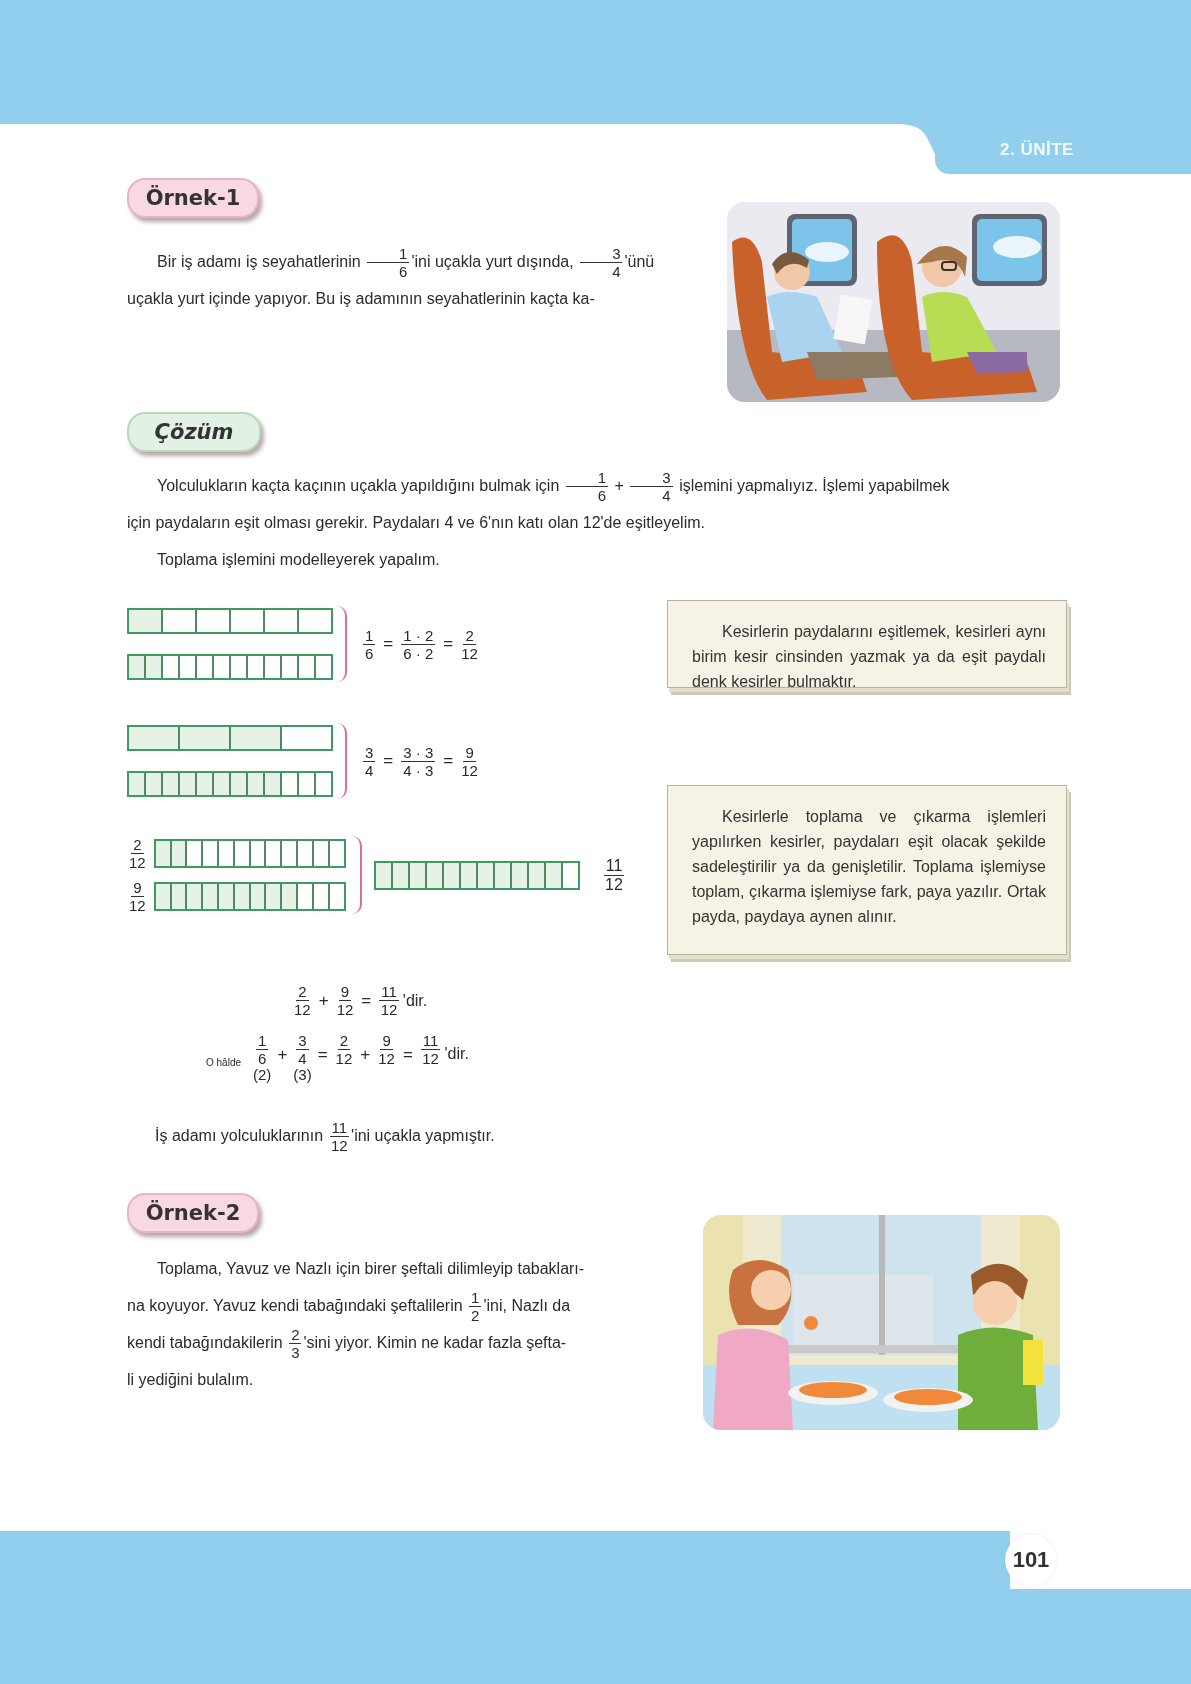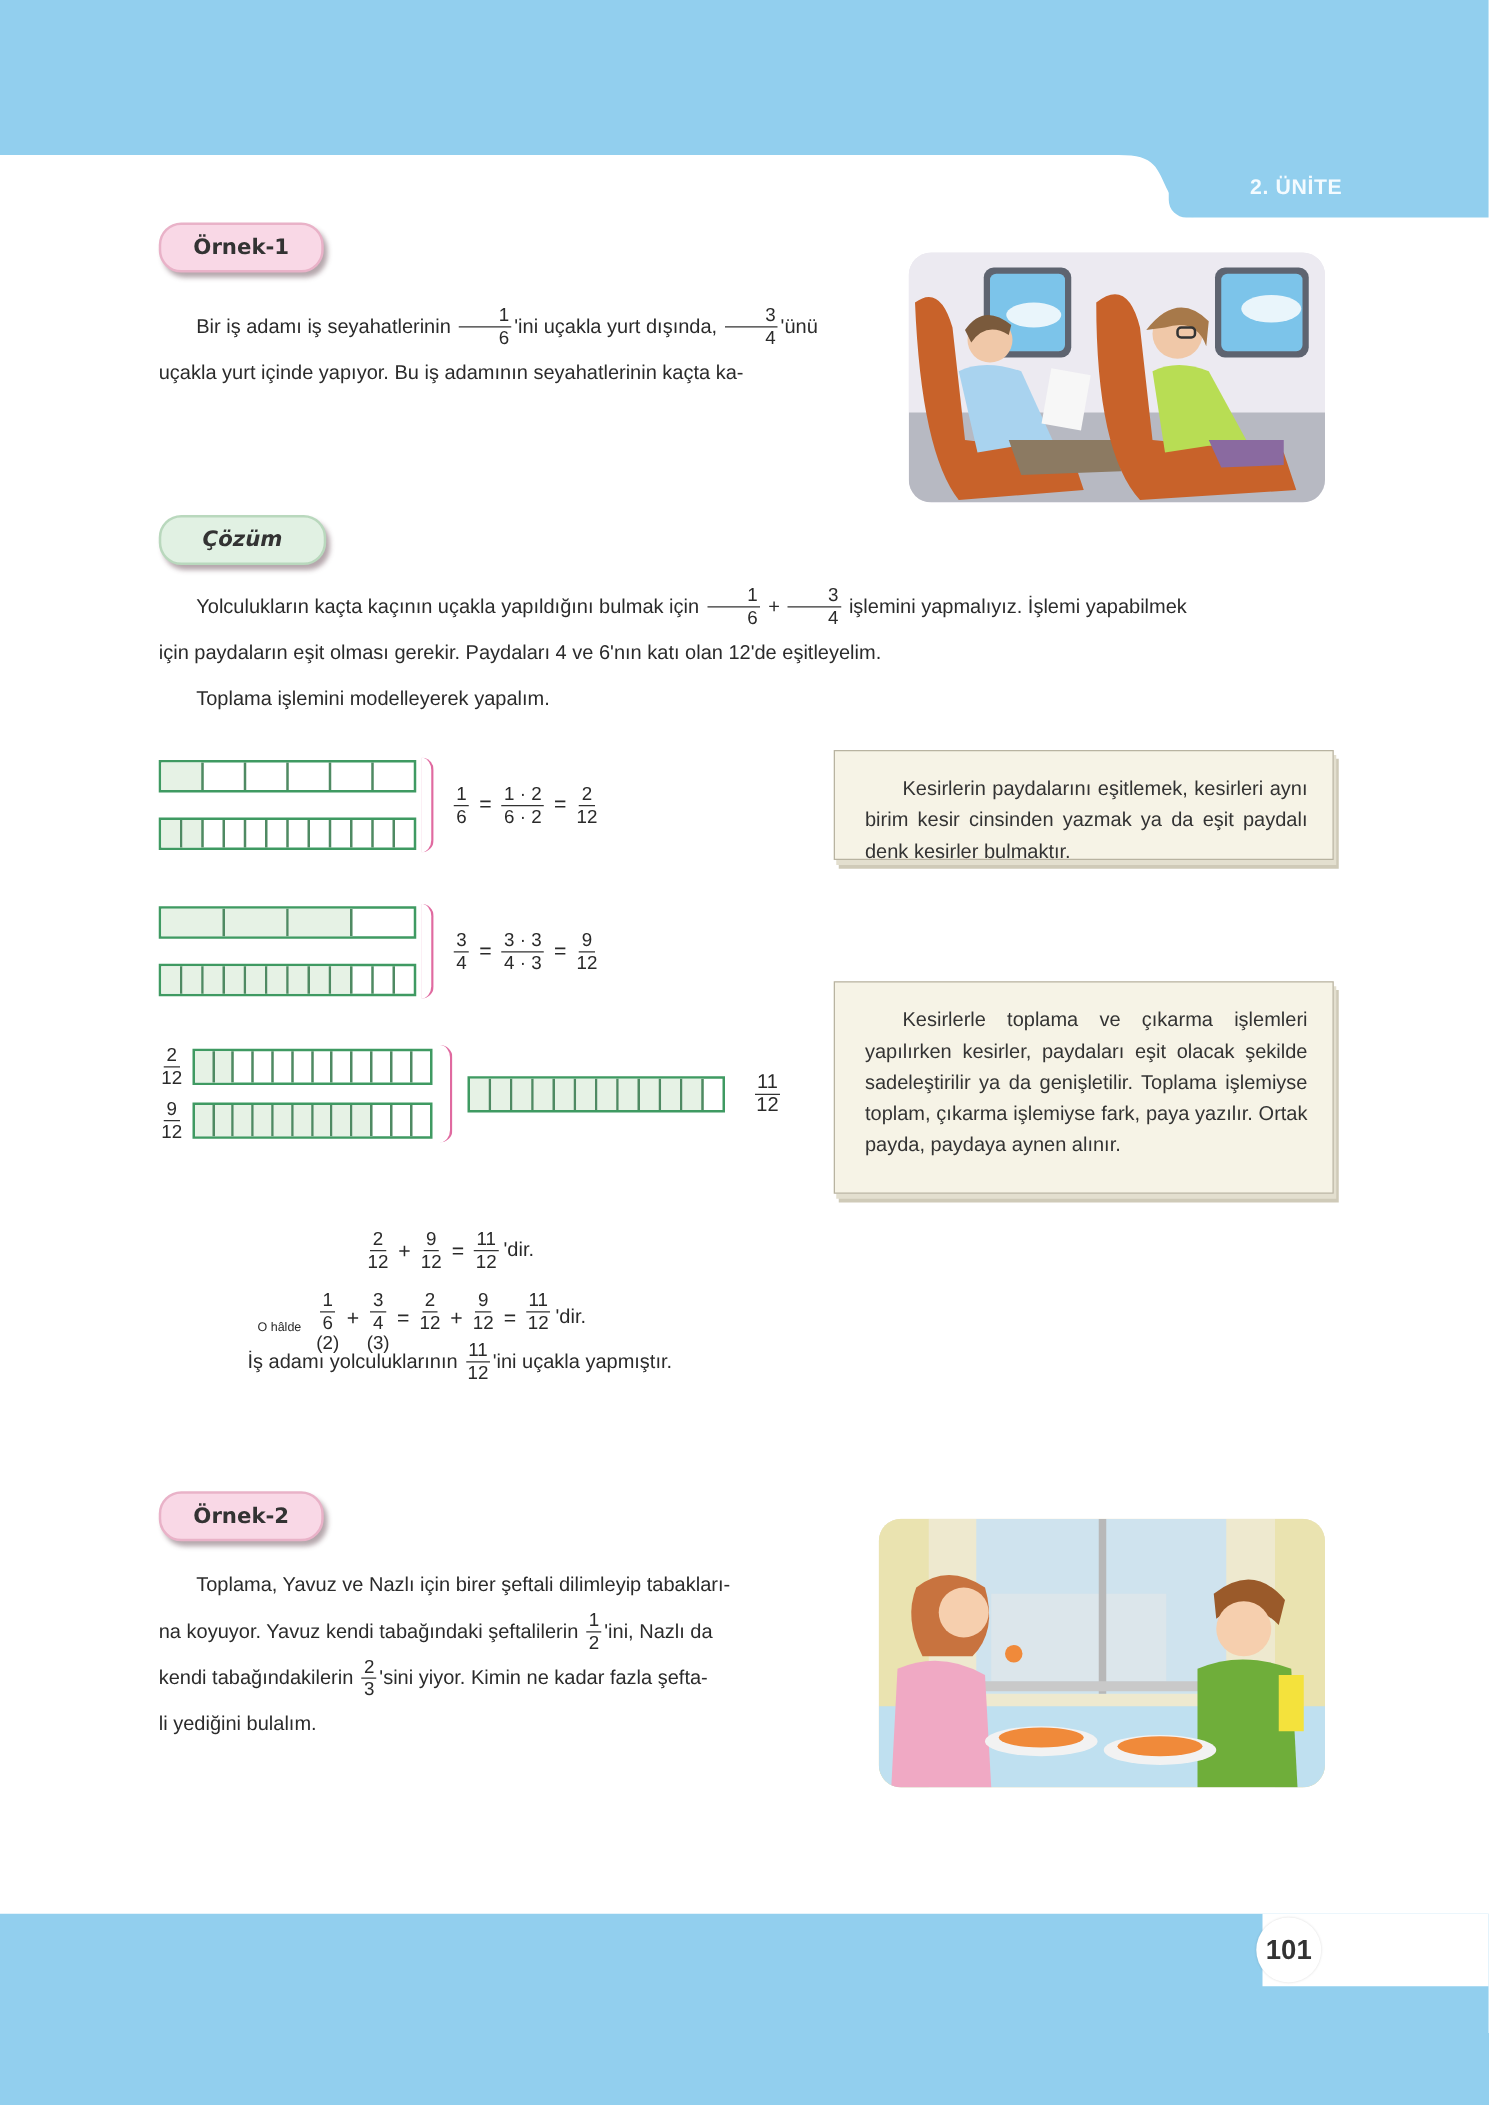--- a/index.html
+++ b/index.html
@@ -17,21 +17,21 @@
 
   
   .bottom-band { left:0; top:1531px; width:1191px; height:153px; background:#92cfee; }
   .footer-white { left:1010px; top:1531px; width:181px; height:58px; background:#ffffff; }
   .page-num { left:1005px; top:1534px; width:52px; height:52px; border-radius:50%; background:#ffffff;
               display:flex; align-items:center; justify-content:center; font-size:22px; font-weight:bold; color:#333;
               box-shadow:0 0 2px rgba(0,0,0,0.15); }
 
   
   .badge { height:36px; border-radius:18px; display:flex; align-items:center; justify-content:center;
-           font-family:"DejaVu Sans", sans-serif; font-weight:bold; font-size:17px; color:#333;
+           font-family:"DejaVu Sans", sans-serif; font-weight:bold; font-size:21px; color:#333;
            box-shadow:3px 4px 4px rgba(90,60,70,0.45); }
   .badge.pink { background:#f9d8e6; border:2px solid #e9b2c8; }
   .badge.green { background:#e1f1e3; border:2px solid #b9d8bd; font-style:italic; }
 
   .para { font-size:16px; line-height:37px; color:#2b2b2b; }
   .indent { text-indent:30px; }
 
   .frac { display:inline-flex; flex-direction:column; align-items:center; vertical-align:middle;
           line-height:1; font-size:15px; margin:0 2px; }
   .frac .n { padding:0 2px 1px; border-bottom:1.3px solid #333; }
@@ -326,21 +326,21 @@
       <span class="d">12</span>
     </span>
   <span style="margin-top:12px;">=</span>
   <span class="frac">
       <span class="n">11</span>
       <span class="d">12</span>
     </span>
     <span style="font-size:16px;margin-top:12px;margin-left:-4px;">'dir.</span>
 </div>
 
-<div class="abs para" style="left:155px;top:1071px;margin-left:43px;">
+<div class="abs para" style="left:155px;top:1117px;">
   <span>İş adamı yolculuklarının</span>
   <span class="frac">
       <span class="n">11</span>
       <span class="d">12</span>
     </span><span>'ini uçakla yapmıştır.</span>
 </div>
 
 <div class="abs badge pink" style="left:127px;top:1193px;width:128px;">Örnek-2</div>
 
 <div class="abs para" style="left:127px;top:1250px;width:560px;">

